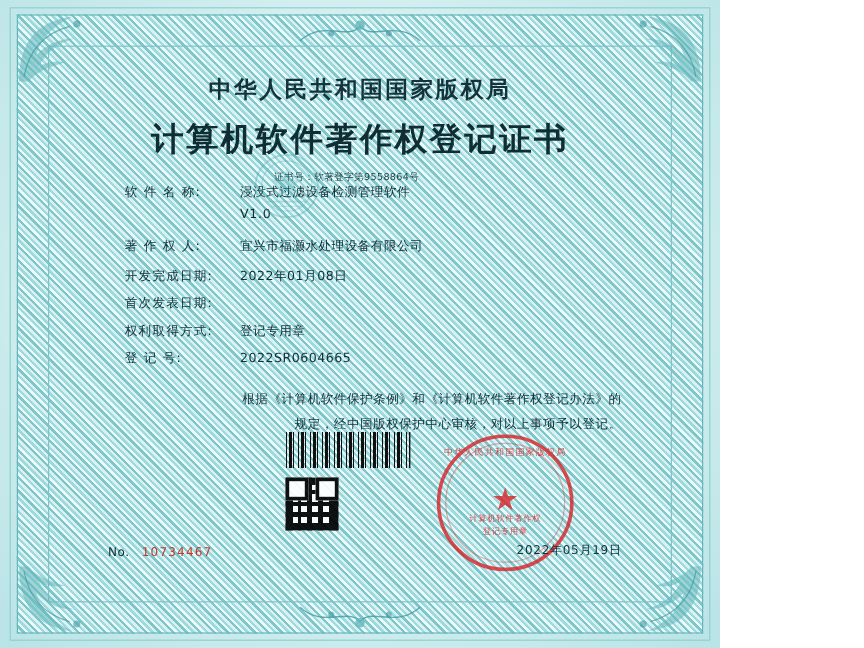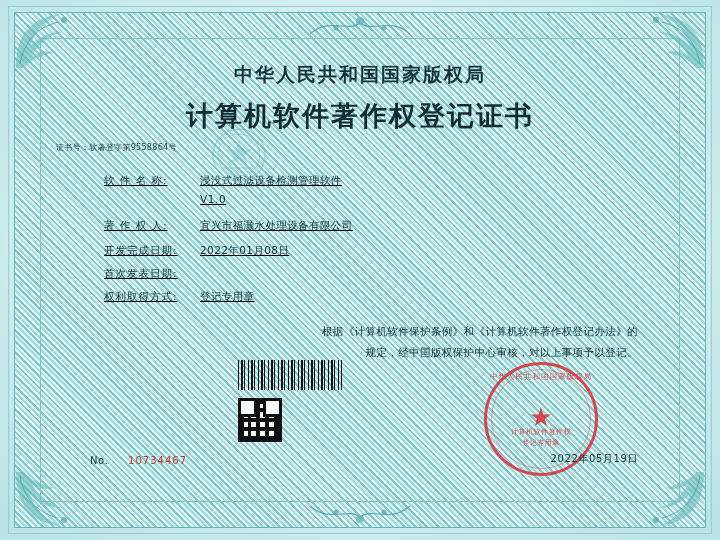--- a/index.html
+++ b/index.html
@@ -9,21 +9,21 @@
   }
   body {
     width: 720px;
     height: 540px;
     font-family: "DejaVu Sans", "Liberation Sans", sans-serif;
     overflow: hidden;
   }
 
   .certificate {
     position: relative;
-    width: 720px;
+    width: 600px;
     height: 540px;
     box-sizing: border-box;
     background:
       radial-gradient(ellipse at 50% 45%, #f2fbfb 0%, #e2f5f5 38%, #cdeced 65%, #b9e3e6 100%);
   }
 
   
   .outer-frame {
     position: absolute;
     left: 8px; top: 6px; right: 8px; bottom: 6px;
@@ -112,32 +112,31 @@
   }
   .title-sub {
     font-size: 27px;
     letter-spacing: 2px;
     color: #0f2d33;
     font-weight: 700;
     margin-top: 10px;
   }
   .cert-no {
     margin-top: 8px;
-    text-align: left;
+    text-align: center;
     padding-right: 22px;
     font-size: 8px;
     color: #1d3f46;
     letter-spacing: 0.3px;
   }
 
   .fields {
-    margin-top: 20px;
+    margin-top: 0;
     padding-left: 48px;
     padding-right: 20px;
-    text-decoration: underline;
   }
   .field-row {
     display: flex;
     align-items: flex-start;
     margin-bottom: 10px;
     font-size: 10.5px;
     color: #12303a;
     line-height: 1.5;
   }
   .field-label {
@@ -265,21 +264,21 @@
     padding: 0 26px 0 34px;
     font-size: 10px;
     color: #12303a;
   }
   .footer-no {
     letter-spacing: 0.5px;
   }
   .footer-no .no-value {
     color: #c0392b;
     letter-spacing: 1px;
-    margin-left: 20px;
+    margin-left: 10px;
   }
   .footer-date {
     letter-spacing: 0.6px;
   }
 </style>
 </head>
 <body>
 
 <div class="certificate">
 
@@ -377,20 +376,24 @@
       <div class="field-row tight">
         <div class="field-label">首次发表日期:</div>
       </div>
 
       <div class="field-row tight">
         <div class="field-label">权利取得方式:</div>
         <div class="field-value">登记专用章</div>
       </div>
 
 
+      <div class="field-row tight">
+        <div class="field-label">登 记 号:</div>
+        <div class="field-value">2022SR0604665</div>
+      </div>
 
     </div>
 
     <div class="paragraph">
       <div>根据《计算机软件保护条例》和《计算机软件著作权登记办法》的</div>
       <div>规定，经中国版权保护中心审核，对以上事项予以登记。</div>
     </div>
 
     <div class="bottom-area">
 

